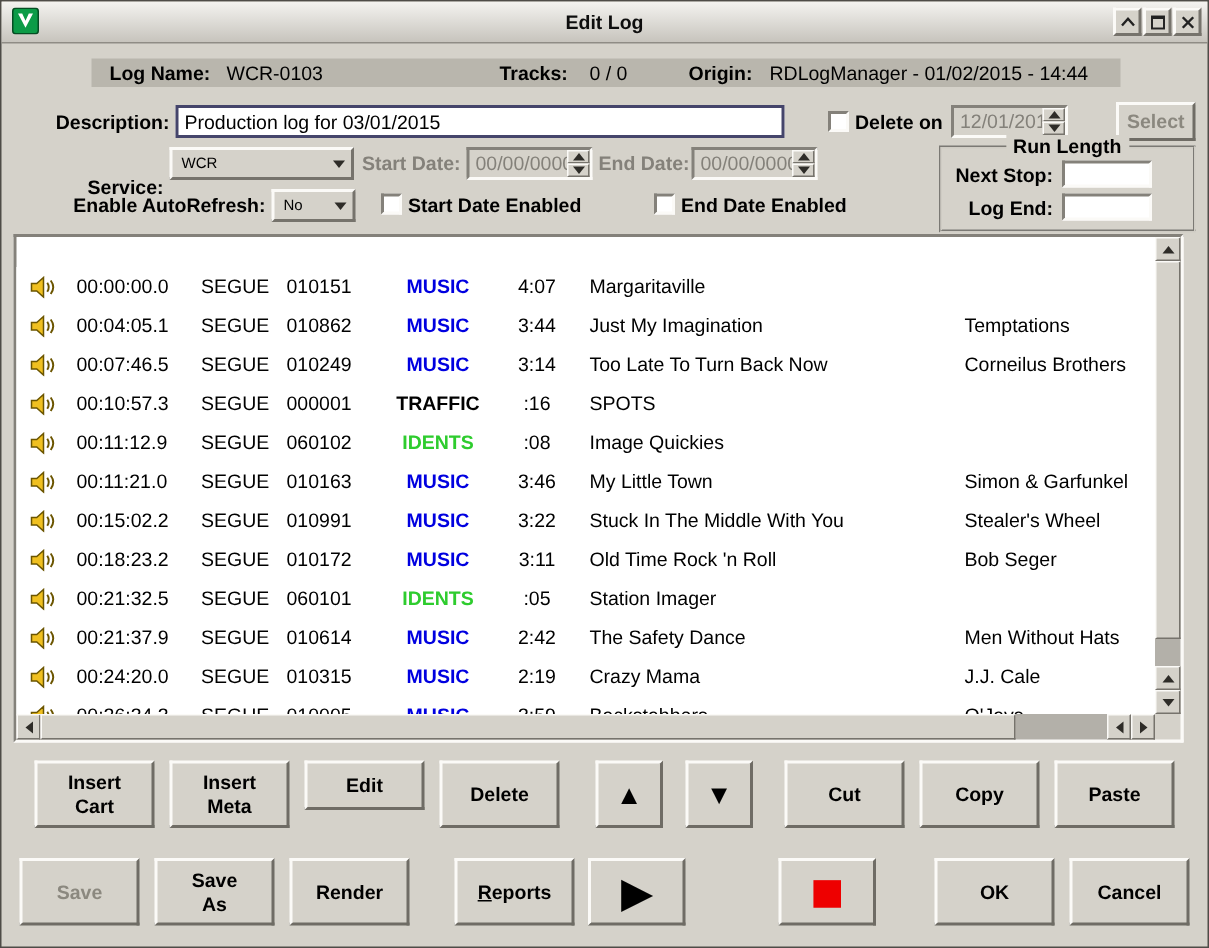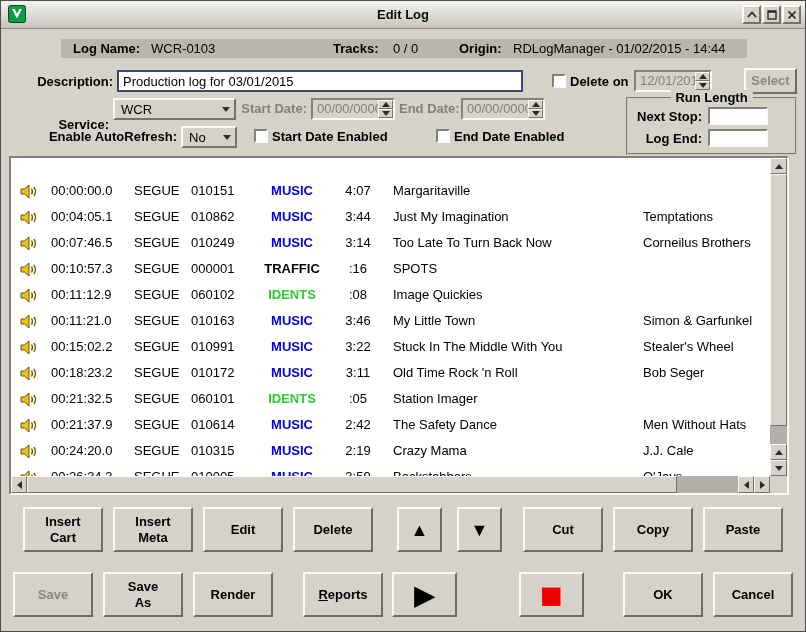--- a/index.html
+++ b/index.html
@@ -22,21 +22,21 @@
   input.textfield{position:absolute;font-family:"Liberation Sans",sans-serif;font-size:13px;padding:0 4px;outline:none;background:#fff;border:2px solid #45456b;color:#000;}
   .datefield{position:absolute;display:flex;background:#d5d2ca;border:2px solid;border-color:#84817a #fbfaf7 #fbfaf7 #84817a;}
   .datefield .dtxt{flex:1;font-size:13px;color:#84817a;line-height:18px;padding-left:4px;white-space:nowrap;overflow:hidden;}
   .spin{width:15px;display:flex;flex-direction:column;}
   .spinbtn{flex:1;background:#d5d2ca;border:1px solid;border-color:#fbfaf7 #76736c #76736c #fbfaf7;display:flex;align-items:center;justify-content:center;}
   .tri-up{width:0;height:0;border-left:4px solid transparent;border-right:4px solid transparent;border-bottom:5px solid #2e2c28;}
   .tri-down{width:0;height:0;border-left:4px solid transparent;border-right:4px solid transparent;border-top:5px solid #2e2c28;}
   .tri-left{width:0;height:0;border-top:4px solid transparent;border-bottom:4px solid transparent;border-right:5px solid #2e2c28;}
   .tri-right{width:0;height:0;border-top:4px solid transparent;border-bottom:4px solid transparent;border-left:5px solid #2e2c28;}
   .combo{position:absolute;display:flex;align-items:center;background:#d5d2ca;border:2px solid;border-color:#fbfaf7 #76736c #76736c #fbfaf7;}
-  .combo .ctext{flex:1;font-size:13px;padding-left:6px;color:#000;white-space:nowrap;overflow:hidden;}
+  .combo .ctext{flex:1;font-size:10px;padding-left:6px;color:#000;white-space:nowrap;overflow:hidden;}
   .combo .carrow{width:16px;display:flex;justify-content:center;align-items:center;}
   .checkbox{position:absolute;width:14px;height:14px;background:#fff;border:2px solid;border-color:#84817a #fbfaf7 #fbfaf7 #84817a;}
   .groupbox{position:absolute;border:2px groove #cfccc4;}
   .gb-title{position:absolute;top:-9px;left:50%;transform:translateX(-50%);background:#d5d2ca;padding:0 5px;font-weight:bold;font-size:13px;white-space:nowrap;}
   .gb-input{position:absolute;background:#fff;border:2px solid;border-color:#84817a #fbfaf7 #fbfaf7 #84817a;font-size:13px;padding:0 3px;outline:none;width:60px;height:18px;font-family:"Liberation Sans",sans-serif;}
   
   .tframe{position:absolute;left:8px;top:155px;width:780px;height:339px;background:#fff;border:2px solid;border-color:#84817a #fbfaf7 #fbfaf7 #84817a;}
   .thead{position:absolute;left:0;top:0;width:759px;height:20px;display:flex;}
   .th{height:20px;background:#d5d2ca;border:1px solid;border-color:#fbfaf7 #76736c #76736c #fbfaf7;font-weight:bold;font-size:12px;line-height:17px;padding-left:4px;overflow:hidden;white-space:nowrap;color:#000;}
   .tbody{position:absolute;left:0;top:20px;width:759px;height:298px;overflow:hidden;background:#fff;}
@@ -393,21 +393,21 @@
           <span class="tri-right"></span>
         </div>
     </div>
     <div class="corner"></div>
   </div>
 
   <div class="btn" style="left:22px;top:506px;width:80px;height:45px;"><span>Insert
 Cart</span></div>
   <div class="btn" style="left:112px;top:506px;width:80px;height:45px;"><span>Insert
 Meta</span></div>
-  <div class="btn" style="left:202px;top:506px;width:80px;height:45px;"><span>Edit</span></div>
+  <div class="btn" style="left:202px;top:506px;width:80px;height:33px;"><span>Edit</span></div>
   <div class="btn" style="left:292px;top:506px;width:80px;height:45px;"><span>Delete</span></div>
   <div class="btn" style="left:396px;top:506px;width:45px;height:45px;font-size:18px;"><span>▲</span></div>
   <div class="btn" style="left:456px;top:506px;width:45px;height:45px;font-size:18px;"><span>▼</span></div>
   <div class="btn" style="left:522px;top:506px;width:80px;height:45px;"><span>Cut</span></div>
   <div class="btn" style="left:612px;top:506px;width:80px;height:45px;"><span>Copy</span></div>
   <div class="btn" style="left:702px;top:506px;width:80px;height:45px;"><span>Paste</span></div>
 
   <div class="btn disabled" style="left:12px;top:571px;width:80px;height:45px;"><span>Save</span></div>
   <div class="btn" style="left:102px;top:571px;width:80px;height:45px;"><span>Save
 As</span></div>

